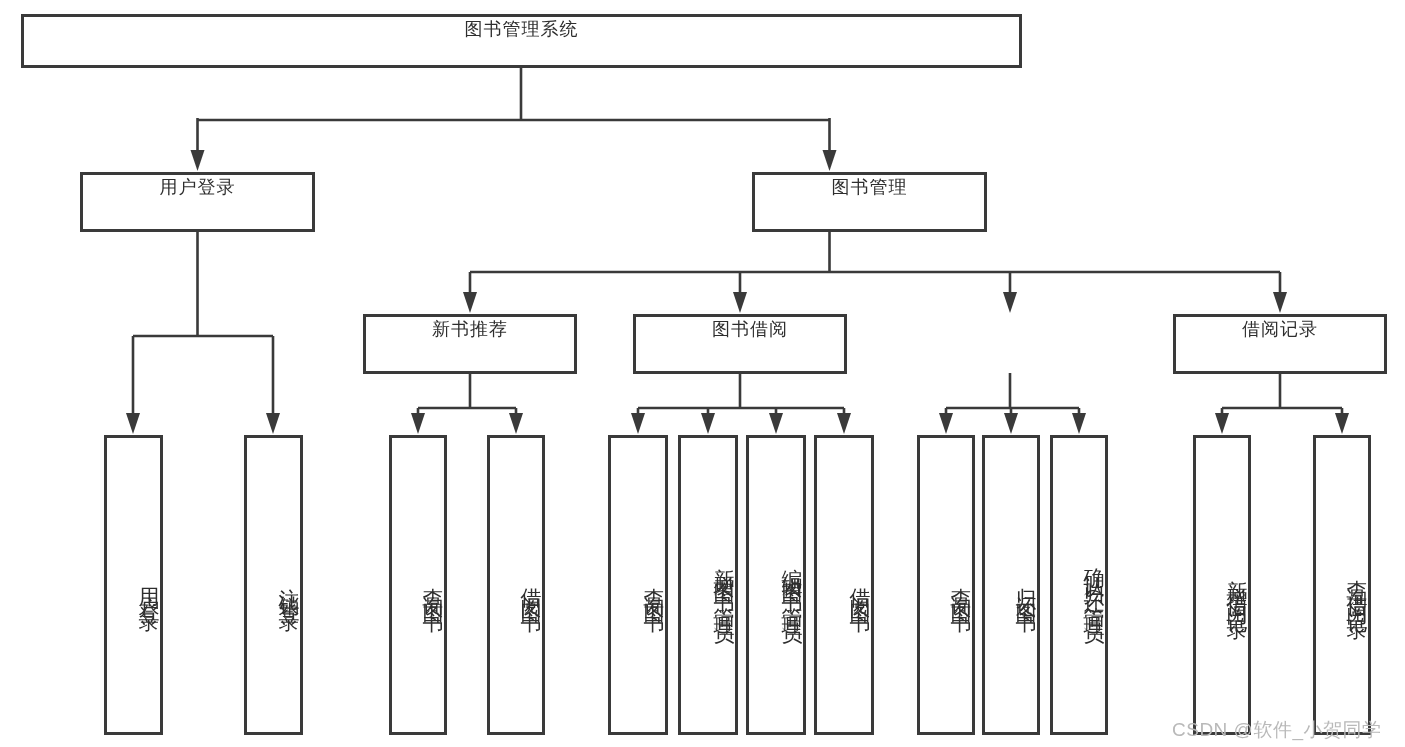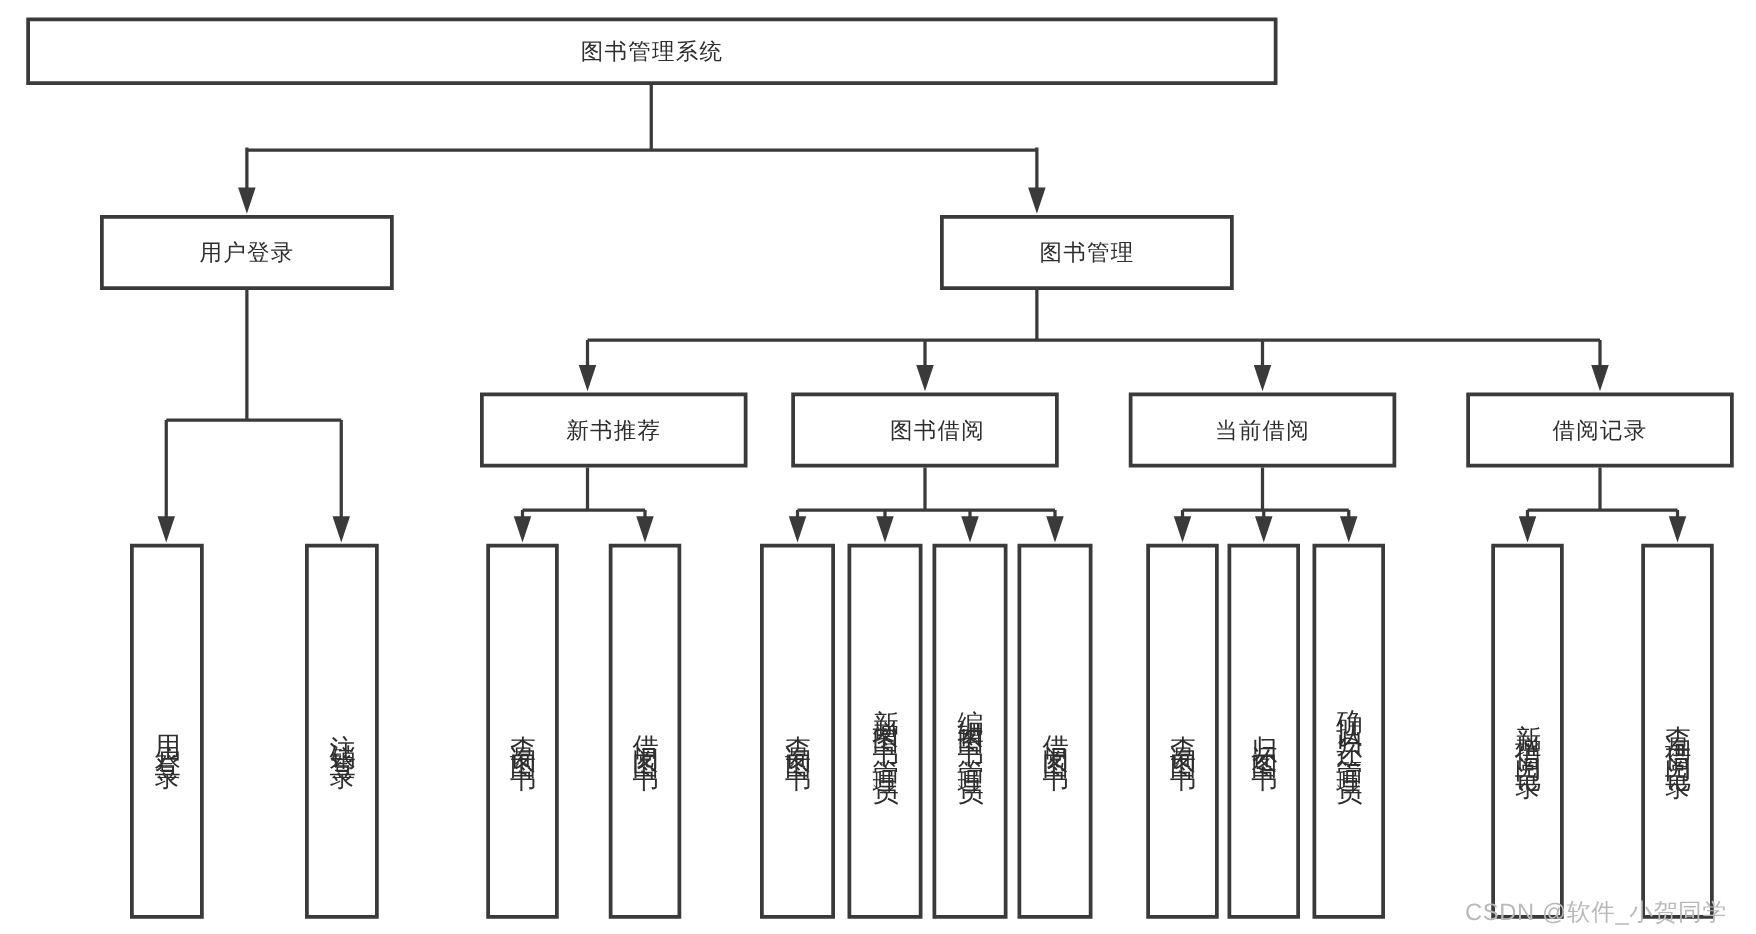--- a/index.html
+++ b/index.html
@@ -20,21 +20,21 @@
   svg.wires { position: absolute; left: 0; top: 0; pointer-events: none; }
   .edge { stroke: var(--line); stroke-width: 2.6; fill: none; }
   .arrow { fill: var(--line); stroke: none; }
   .node {
     position: absolute;
     box-sizing: border-box;
     border: 3px solid var(--line);
     background: var(--bg);
     color: var(--text);
     display: flex;
-    align-items: center;
+    align-items: flex-start;
     justify-content: center;
     text-align: center;
   }
   .h-node { font-size: 18px; letter-spacing: 1px; }
   .v-node {
     writing-mode: vertical-rl;
     text-orientation: mixed;
     font-size: 21px;
     letter-spacing: 8px;
     line-height: 1;
@@ -109,28 +109,25 @@
     <span>图书管理系统</span>
   </div>
 
   <div class="node h-node" style="left:80px; top:172px; width:235px; height:60px;">
     <span>用户登录</span>
   </div>
   <div class="node h-node" style="left:752px; top:172px; width:235px; height:60px;">
     <span>图书管理</span>
   </div>
 
-  <div class="node h-node" style="left:363px; top:314px; width:214px; height:60px;margin-left:21px;">
+  <div class="node h-node" style="left:363px; top:314px; width:214px; height:60px;">
     <span>新书推荐</span>
   </div>
   <div class="node h-node" style="left:633px; top:314px; width:214px; height:60px;padding-left:20px;">
     <span>图书借阅</span>
-  </div>
-  <div class="node h-node" style="left:903px; top:314px; width:214px; height:60px;">
-    <span>当前借阅</span>
   </div>
   <div class="node h-node" style="left:1173px; top:314px; width:214px; height:60px;">
     <span>借阅记录</span>
   </div>
 
   <div class="node v-node" style="left:104px; top:435px; width:59px; height:300px;">
     <span>用户登录</span>
   </div>
   <div class="node v-node" style="left:244px; top:435px; width:59px; height:300px;">
     <span>注销登录</span>

